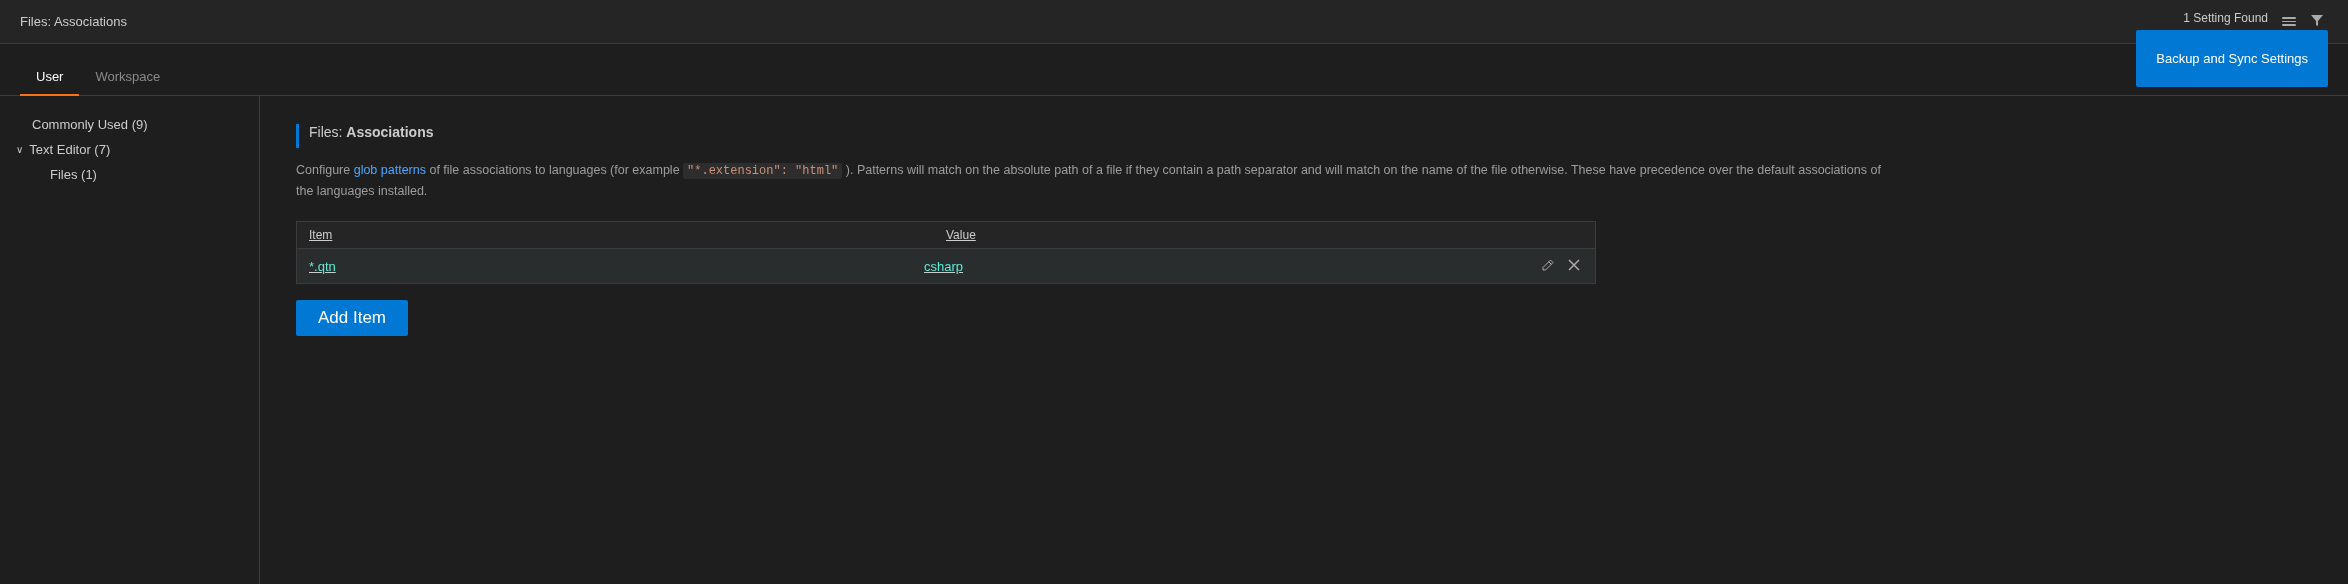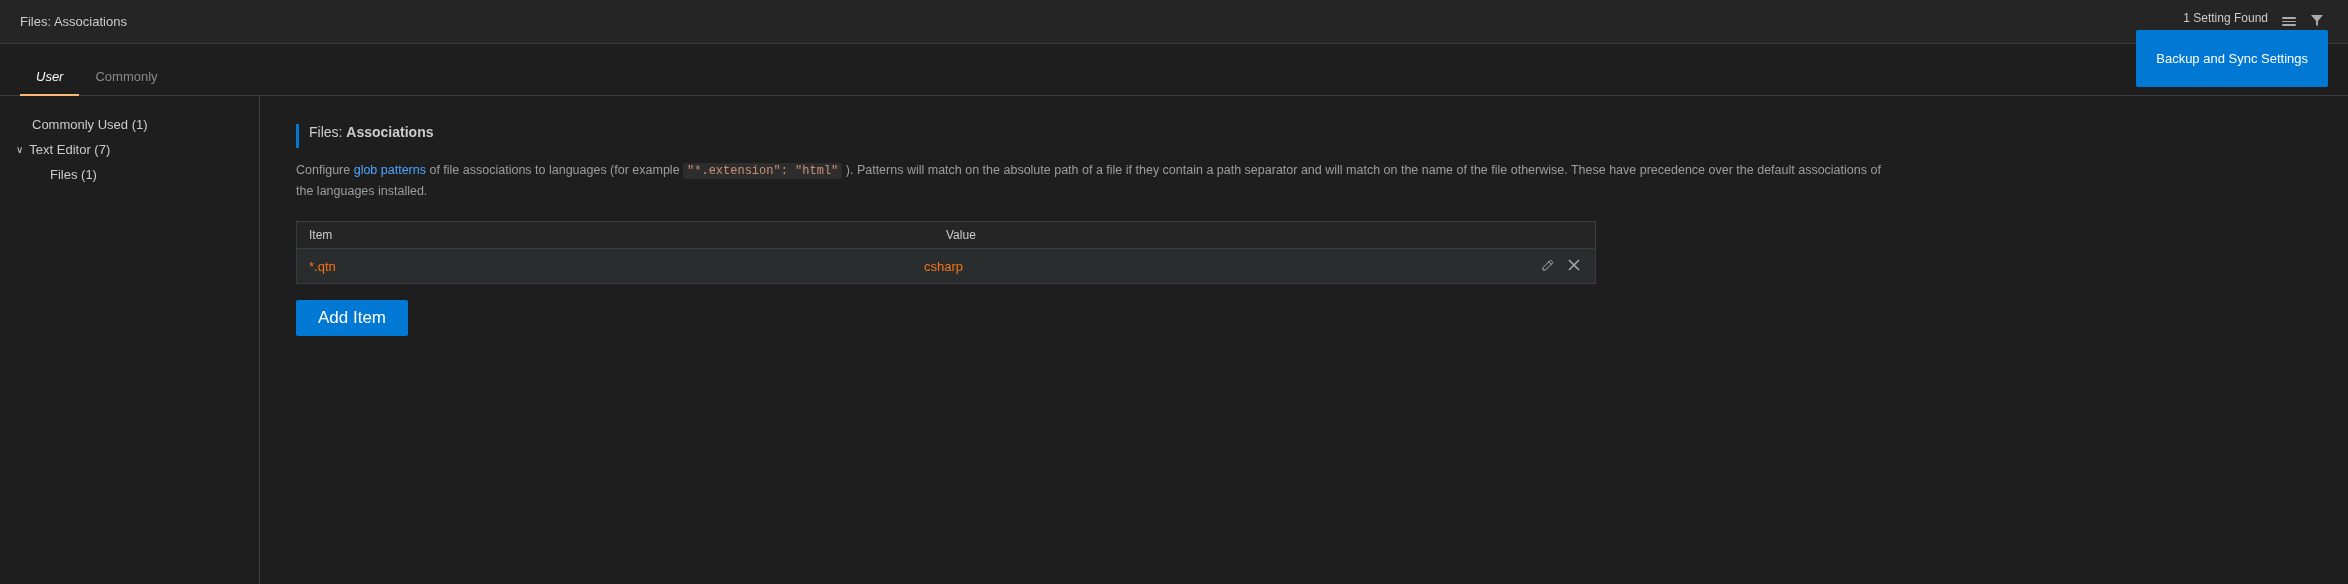--- a/index.html
+++ b/index.html
@@ -86,22 +86,21 @@
       padding: 10px 16px;
       cursor: pointer;
       font-size: 13px;
       color: #8a8a8a;
       border-bottom: 2px solid transparent;
       margin-bottom: -1px;
     }
 
     .tab.active {
       color: #ffffff;
-      border-bottom: 2px solid #fdba74;
-      font-style: italic;
+      border-bottom: 2px solid #f97316;
     }
 
     .backup-sync-btn {
       background: #0078d4;
       color: #ffffff;
       border: none;
       padding: 21px 20px;
       font-size: 13px;
       cursor: pointer;
       border-radius: 2px;
@@ -185,20 +184,21 @@
       padding: 1px 4px;
       border-radius: 2px;
       font-family: 'Courier New', monospace;
       font-size: 12px;
     }
 
     .table-container {
       border: 1px solid #3c3c3c;
       max-width: 1300px;
       margin-bottom: 16px;
+      text-decoration: underline;
     }
 
     .table-header {
       display: grid;
       grid-template-columns: 1fr 1fr;
       background: #252526;
       border-bottom: 1px solid #3c3c3c;
       padding: 6px 12px;
     }
 
@@ -217,21 +217,21 @@
       border-bottom: 1px solid #3c3c3c;
       cursor: pointer;
     }
 
     .table-row:last-child {
       border-bottom: none;
     }
 
     .table-cell {
       font-size: 13px;
-      color: #f97316;
+      color: #5eead4;
     }
 
     .table-row-actions {
       display: flex;
       align-items: center;
       gap: 8px;
       opacity: 0.8;
     }
 
     .row-action-btn {
@@ -293,31 +293,31 @@
     </div>
   </div>
 </div>
 
 <div class="tabs-bar">
   <div class="tabs-left">
     <div class="tab active">
       <span>User</span>
     </div>
     <div class="tab">
-      <span>Commonly</span>
+      <span>Workspace</span>
     </div>
   </div>
   <button class="backup-sync-btn">Backup and Sync Settings</button>
 </div>
 
 <div class="main-content">
 
   <div class="sidebar">
     <div class="sidebar-item">
-      <span>Commonly Used (1)</span>
+      <span>Commonly Used (9)</span>
     </div>
     <div class="sidebar-item expandable">
       <span class="chevron">∨</span>
       <span>Text Editor (7)</span>
     </div>
     <div class="sidebar-item child">
       <span>Files (1)</span>
     </div>
   </div>
 

